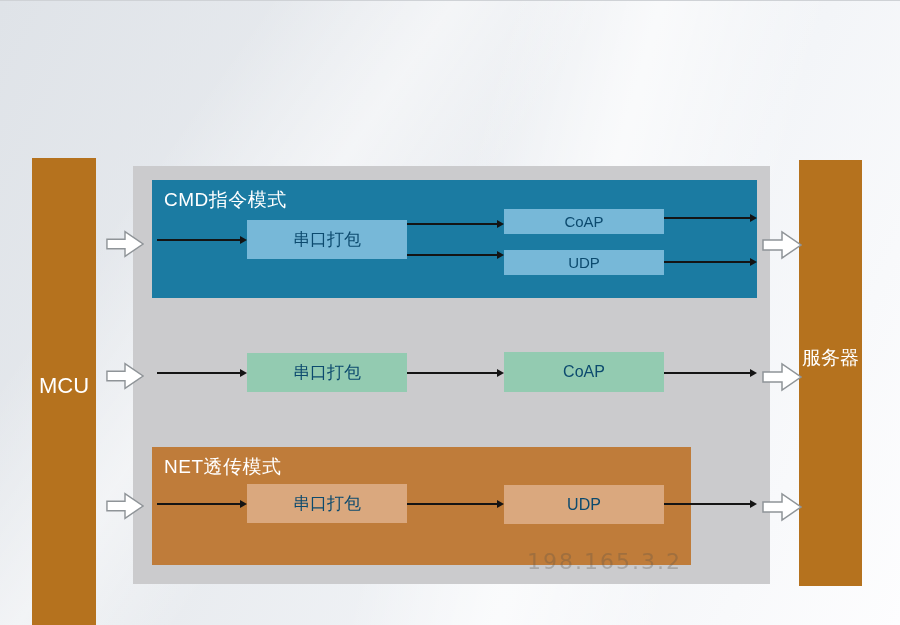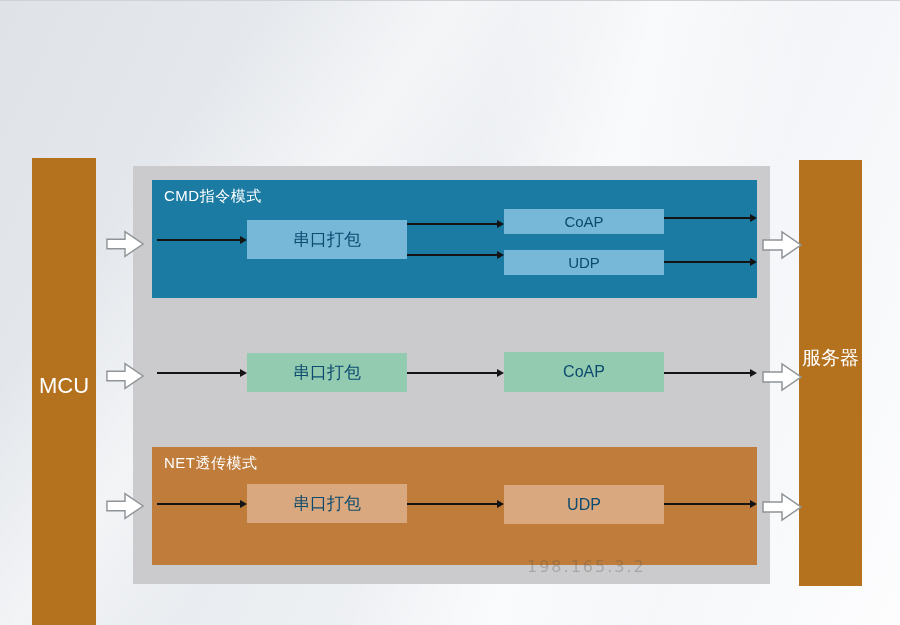--- a/index.html
+++ b/index.html
@@ -18,43 +18,42 @@
   .vbar{
     position:absolute;
     display:flex;align-items:center;justify-content:center;
     color:#fff;
   }
   .vbar .bar-label{color:#fff;}
   .gray-container{position:absolute;}
   .panel{position:absolute;}
   .panel-title{
     position:absolute;left:12px;top:7px;
-    font-size:15px;color:#fff;letter-spacing:.5px;
+    font-size:19px;color:#fff;letter-spacing:.5px;
   }
   .node{
     position:absolute;
     display:flex;align-items:center;justify-content:center;
     color:#0c4a6e;
   }
   .arrow{
     position:absolute;height:2px;background:#141414;
   }
   .arrow::after{
     content:"";position:absolute;right:-7px;top:-3px;
     border-left:7px solid #141414;
     border-top:4px solid transparent;
     border-bottom:4px solid transparent;
   }
   .block-arrow{position:absolute;}
   .watermark{
     position:absolute;
-    font-size:16px;letter-spacing:2px;
+    font-size:22px;letter-spacing:2px;
     color:rgba(90,84,74,0.30);
     font-family:"DejaVu Sans",sans-serif;
-    margin-top:8px;
   }
 </style>
 </head>
 <body>
 
 <div class="stage">
 
   <div class="vbar" style="left: 32px; top: 157px; width: 64px; height: 480px; background-color: rgb(181, 114, 30);">
     <span class="bar-label" style="font-size:22px;position:relative;top:-12px;">MCU</span>
   </div>
@@ -76,21 +75,21 @@
   <div class="arrow" style="left:407px;top:253px;width:90px;"></div>
   <div class="arrow" style="left:664px;top:216px;width:86px;"></div>
   <div class="arrow" style="left:664px;top:260px;width:86px;"></div>
 
   <div class="node" style="left: 247px; top: 352px; width: 160px; height: 39px; font-size: 17px; background-color: rgb(147, 203, 177);">串口打包</div>
   <div class="node" style="left: 504px; top: 351px; width: 160px; height: 40px; font-size: 16px; background-color: rgb(147, 203, 177);">CoAP</div>
   <div class="arrow" style="left:157px;top:371px;width:83px;"></div>
   <div class="arrow" style="left:407px;top:371px;width:90px;"></div>
   <div class="arrow" style="left:664px;top:371px;width:86px;"></div>
 
-  <div class="panel" style="left: 152px; top: 446px; width: 605px; height: 118px; background-color: rgb(191, 124, 58);">
+  <div class="panel" style="left: 152px; top: 446px; width: 539px; height: 118px; background-color: rgb(191, 124, 58);">
     <div class="panel-title">NET透传模式</div>
   </div>
   <div class="node" style="left: 247px; top: 483px; width: 160px; height: 39px; font-size: 17px; background-color: rgb(218, 168, 126);">串口打包</div>
   <div class="node" style="left: 504px; top: 484px; width: 160px; height: 39px; font-size: 16px; background-color: rgb(218, 168, 126);">UDP</div>
   <div class="arrow" style="left:157px;top:502px;width:83px;"></div>
   <div class="arrow" style="left:407px;top:502px;width:90px;"></div>
   <div class="arrow" style="left:664px;top:502px;width:86px;"></div>
 
   <svg class="block-arrow" style="left:106px;top:227px;" width="38" height="32" viewBox="0 0 40 32">
     <path d="M1 11 H20 V3 L39 16 L20 29 V21 H1 Z" fill="#ffffff" stroke="#8f9498" stroke-width="1.5"></path>

